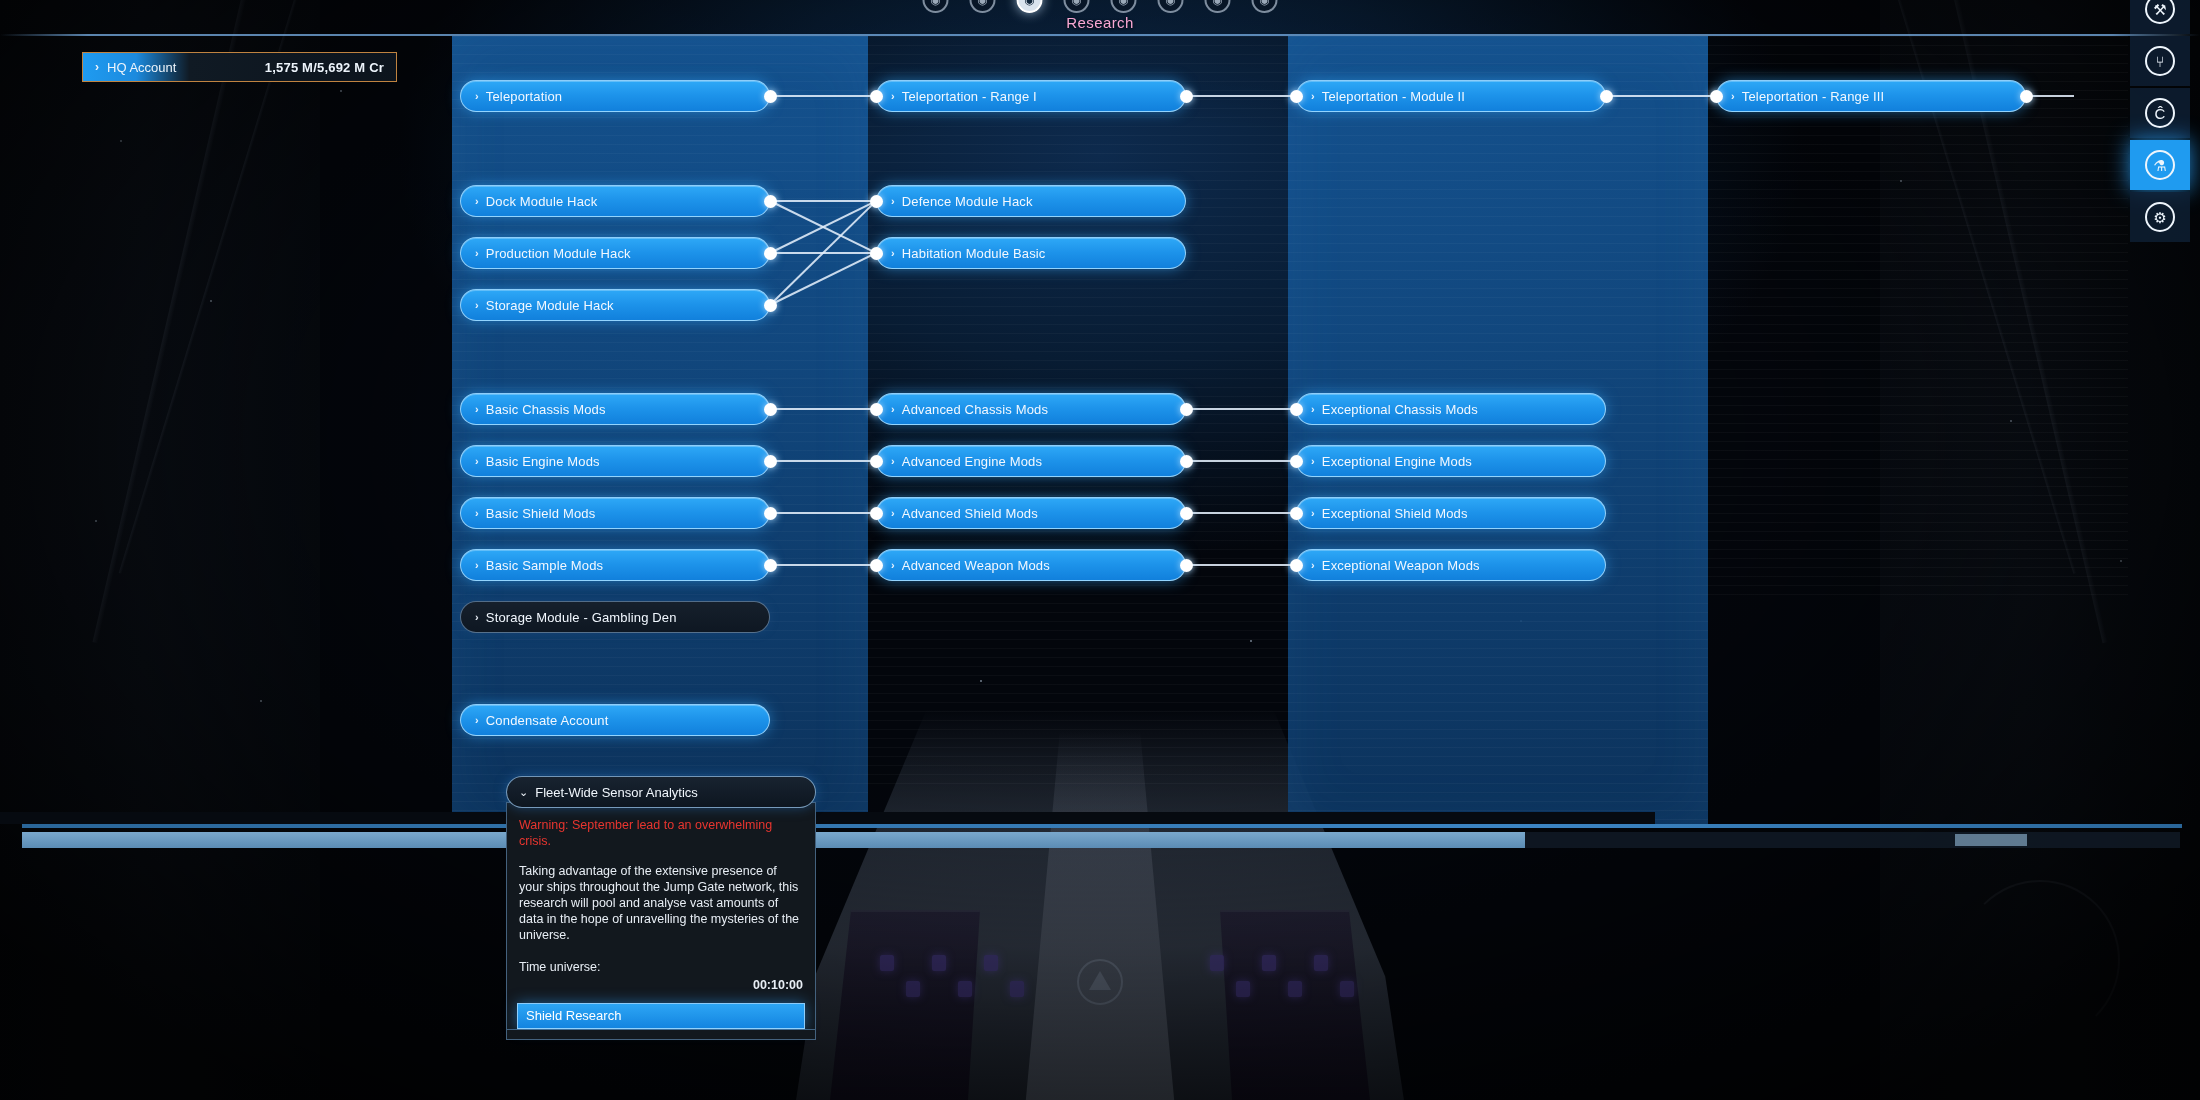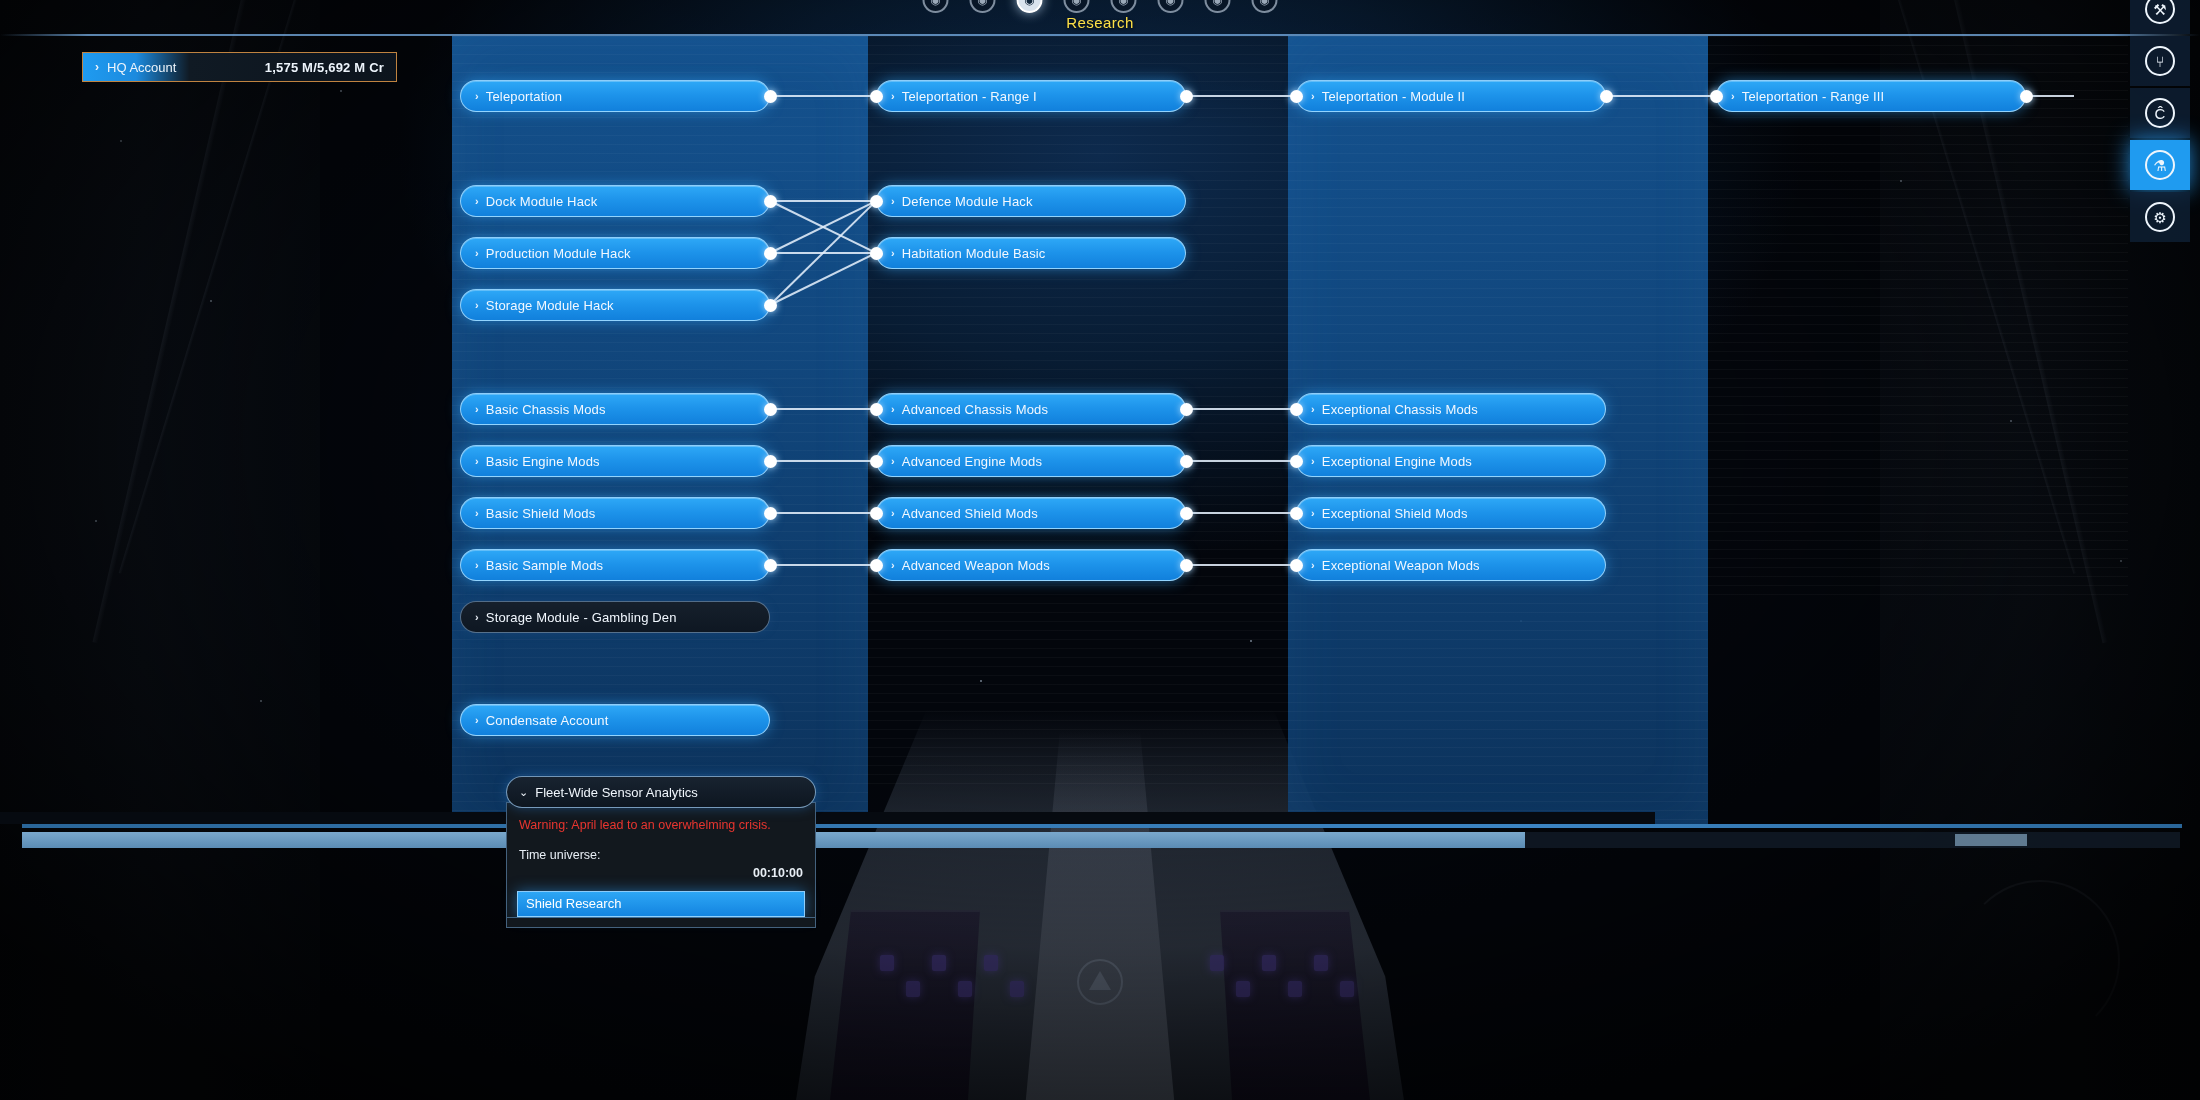--- a/index.html
+++ b/index.html
@@ -103,21 +103,21 @@
     background: rgba(10,20,34,.55);
     display: flex; align-items: center; justify-content: center;
     color: rgba(210,224,240,.72); font-size: 12px; line-height: 1;
   }
   .tab-dot.active {
     border-color: #ffffff; background: rgba(235,244,255,.92); color: #0d2238;
     box-shadow: 0 0 12px rgba(200,230,255,.7);
   }
   .page-title {
     position: absolute; left: 50%; top: 14px; transform: translateX(-50%);
-    color: #fde047; font-size: 15px; letter-spacing: .4px;
+    color: #f9a8d4; font-size: 15px; letter-spacing: .4px;
     text-shadow: 0 1px 3px rgba(0,0,0,.9);
     text-align: center;
   }
 
   
   .account-box {
     position: absolute; left: 82px; top: 52px;
     width: 315px; height: 30px;
     border: 1px solid #c08340;
     background: linear-gradient(90deg, #1f9bf0 0%, #1c8ade 17%, #101a24 34%, #0c141d 100%);
@@ -478,21 +478,22 @@
     <span>HQ Account</span>
     <span class="account-val">1,575 M/5,692 M Cr</span>
   </div>
 
   <div class="detail">
     <div class="detail-head">
       <span class="chev">⌄</span>
       <span>Fleet-Wide Sensor Analytics</span>
     </div>
     <div class="detail-body">
-      <div class="warn">Warning: April lead to an overwhelming crisis.</div>
+      <div class="warn">Warning: September lead to an overwhelming crisis.</div>
+      <div class="desc">Taking advantage of the extensive presence of your ships throughout the Jump Gate network, this research will pool and analyse vast amounts of data in the hope of unravelling the mysteries of the universe.</div>
       <div class="time-label">Time universe:</div>
       <div class="time-val">00:10:00</div>
       <div class="start-btn">Shield Research</div>
     </div>
     <div class="detail-foot"></div>
   </div>
 
   <div class="rail" id="rail">
       <div class="rail-btn">
         <div class="rail-ico">⚒</div>

